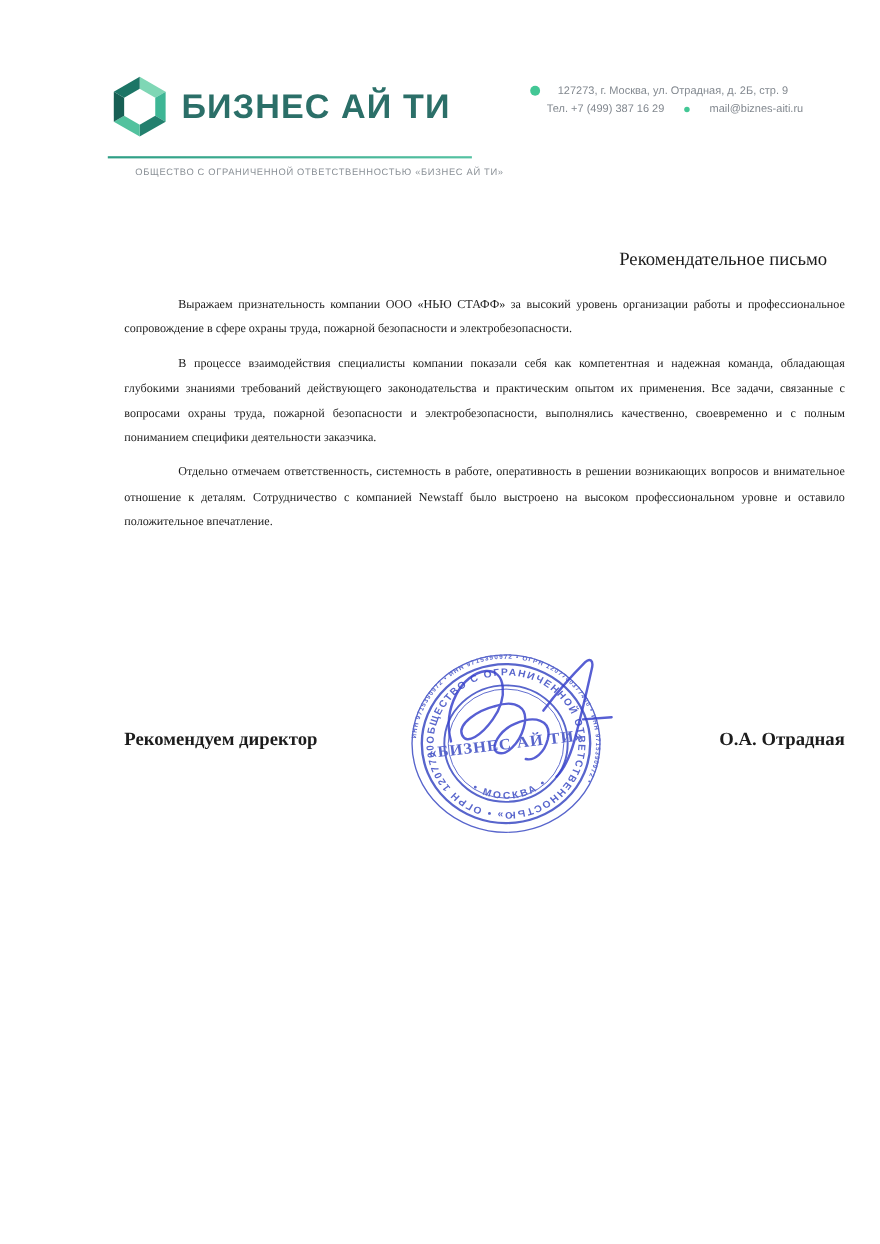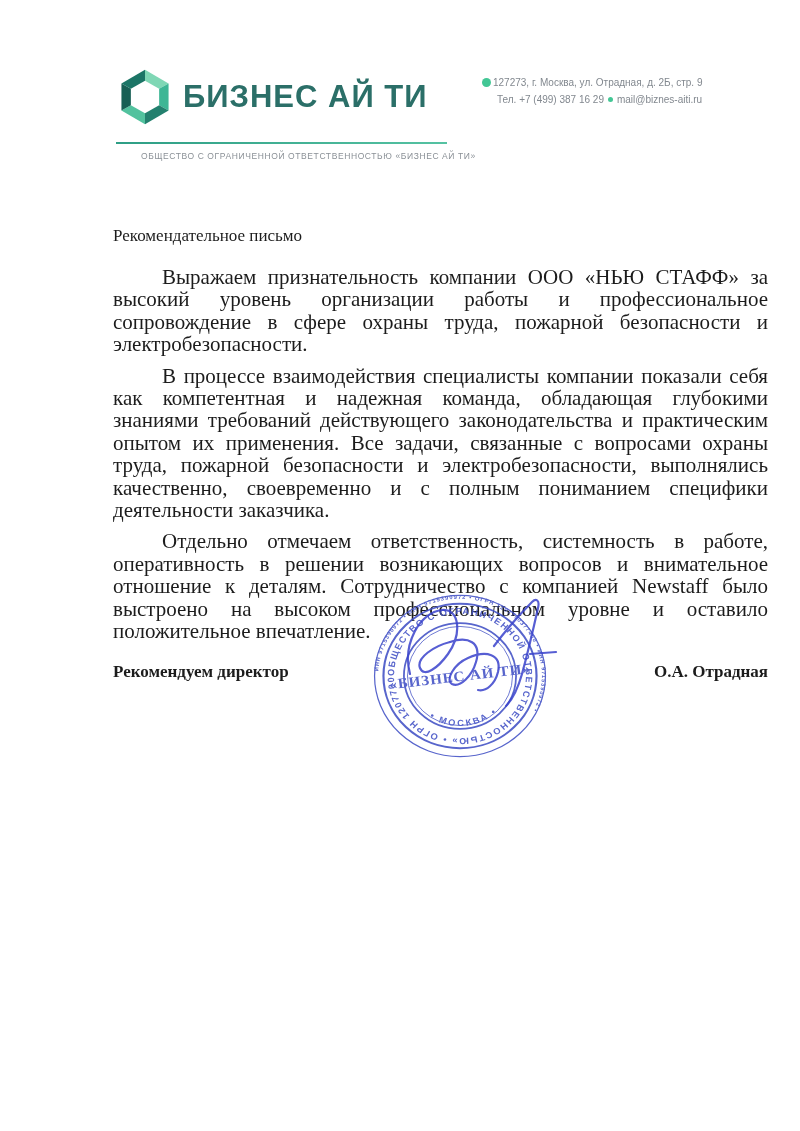--- a/index.html
+++ b/index.html
@@ -10,21 +10,21 @@
     height: 1131px;
     background: #ffffff;
     font-family: "Liberation Serif", serif;
     color: #1c1c1c;
     overflow: hidden;
   }
 
   
   .letterhead {
     position: absolute;
-    top: 66px; left: 116px; right: 40px;
+    top: 66px; left: 98px; right: 40px;
     display: flex;
     justify-content: space-between;
     font-family: "Liberation Sans", sans-serif;
   }
   .brand { width: 340px; }
   .brand-row { display: flex; align-items: center; gap: 9px; }
   .brand-row svg { display: block; }
   .brand-name {
     font-size: 31px;
     font-weight: bold;
@@ -47,44 +47,44 @@
     margin-left: 25px;
   }
 
   .contact {
     margin-top: 8px;
     width: 278px;
     font-size: 10px;
     line-height: 17px;
     color: #82888f;
   }
-  .contact-line { display: flex; align-items: center; gap: 2px; white-space: nowrap; }
+  .contact-line { display: flex; align-items: center; gap: 16px; white-space: nowrap; }
   .dot {
     display: inline-block;
     border-radius: 50%;
     background: #43c795;
     flex: 0 0 auto;
   }
   .dot-lg { width: 9px; height: 9px; }
   .dot-sm { width: 5px; height: 5px; margin: 0 2px; }
   .contact-line.indent { padding-left: 15px; }
 
   
   .doc-title {
     position: absolute;
-    top: 226px; left: 113px; right: 32px;
-    text-align: left;
+    top: 226px; left: 113px; right: 48px;
+    text-align: right;
     font-size: 17px;
   }
   .doc-body {
     position: absolute;
     top: 266px; left: 113px; right: 32px;
   }
   .doc-body p {
-    font-size: 21px;
+    font-size: 11px;
     line-height: 22.4px;
     text-align: justify;
     text-indent: 49px;
     margin-bottom: 9px;
   }
 
   
   .sig-row {
     position: absolute;
     top: 662px; left: 113px; right: 32px;

